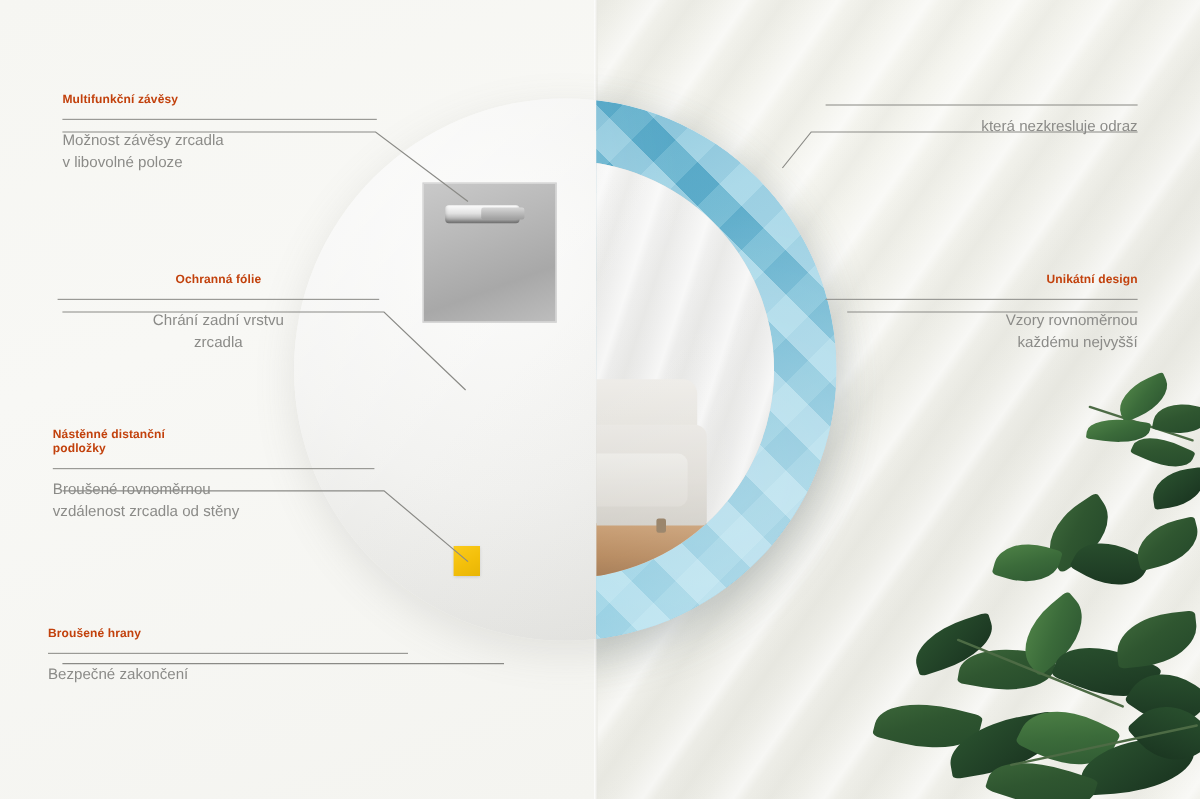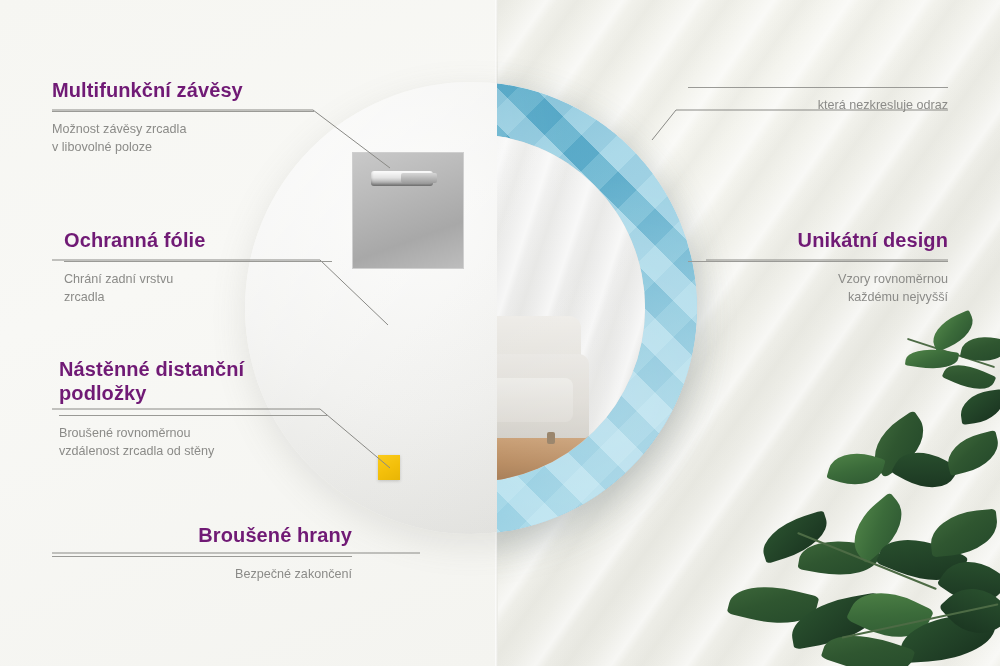--- a/index.html
+++ b/index.html
@@ -93,21 +93,21 @@
 
   
   .leaf{position:absolute;background:linear-gradient(150deg,#3f6b3c 0%,#2f5630 45%,#24482a 100%);
     border-radius:72% 8% 72% 8%;}
   .leaf.l{background:linear-gradient(150deg,#558a4b 0%,#3b6b3a 50%,#2b5330 100%);}
   .leaf.d{background:linear-gradient(150deg,#2c5530 0%,#203f26 60%,#17301d 100%);}
   .stem{position:absolute;background:#4d6b45;border-radius:2px;}
 
   
   .callout{position:absolute;}
-  .co-title{font-size:20px;font-weight:bold;color:#701a75;line-height:1.22;letter-spacing:.1px;}
+  .co-title{font-size:10px;font-weight:bold;color:#c2410c;line-height:1.22;letter-spacing:.1px;}
   .co-rule{height:1px;background:#9a9a96;margin:9px 0 9px 0;}
   .co-body{font-size:12.6px;color:#8b8b88;line-height:1.42;}
   .right .co-title,.right .co-body{text-align:right;}
   svg.leaders{position:absolute;left:0;top:0;width:1000px;height:666px;overflow:visible;}
 </style>
 </head>
 <body>
 
 <div id="stage">
 
@@ -193,42 +193,42 @@
 
   <div class="callout" style="left:52px;top:78px;width:262px;">
     <div class="co-title">Multifunkční závěsy</div>
     <div class="co-rule"></div>
     <div class="co-body">
       <div>Možnost závěsy zrcadla</div>
       <div>v libovolné poloze</div>
     </div>
   </div>
 
-  <div class="callout" style="left:64px;top:228px;width:268px;">
+  <div class="callout" style="left:48px;top:228px;width:268px;text-align:center;">
     <div class="co-title">Ochranná fólie</div>
     <div class="co-rule"></div>
     <div class="co-body">
       <div>Chrání zadní vrstvu</div>
       <div>zrcadla</div>
     </div>
   </div>
 
-  <div class="callout" style="left:59px;top:357px;width:268px;">
+  <div class="callout" style="left:44px;top:357px;width:268px;">
     <div class="co-title">
       <div>Nástěnné distanční</div>
       <div>podložky</div>
     </div>
     <div class="co-rule"></div>
     <div class="co-body">
       <div>Broušené rovnoměrnou</div>
       <div>vzdálenost zrcadla od stěny</div>
     </div>
   </div>
 
-  <div class="callout" style="left:52px;top:523px;width:300px;text-align:right;">
+  <div class="callout" style="left:40px;top:523px;width:300px;">
     <div class="co-title">Broušené hrany</div>
     <div class="co-rule"></div>
     <div class="co-body">
       <div>Bezpečné zakončení</div>
     </div>
   </div>
 
   <div class="callout right" style="left:688px;top:78px;width:260px;">
     <div class="co-rule"></div>
     <div class="co-body">

